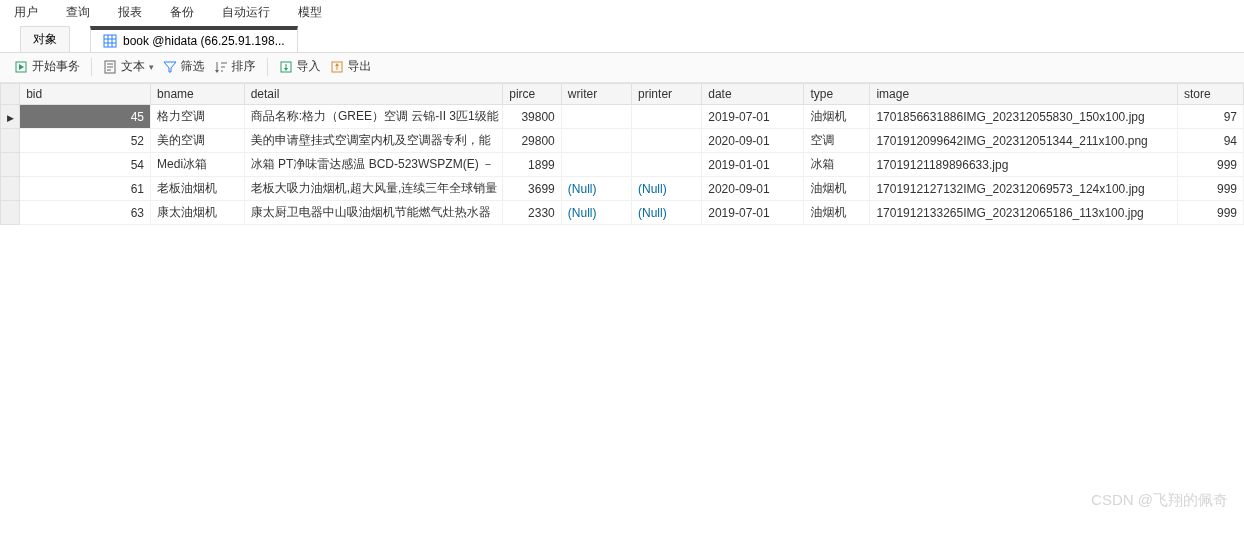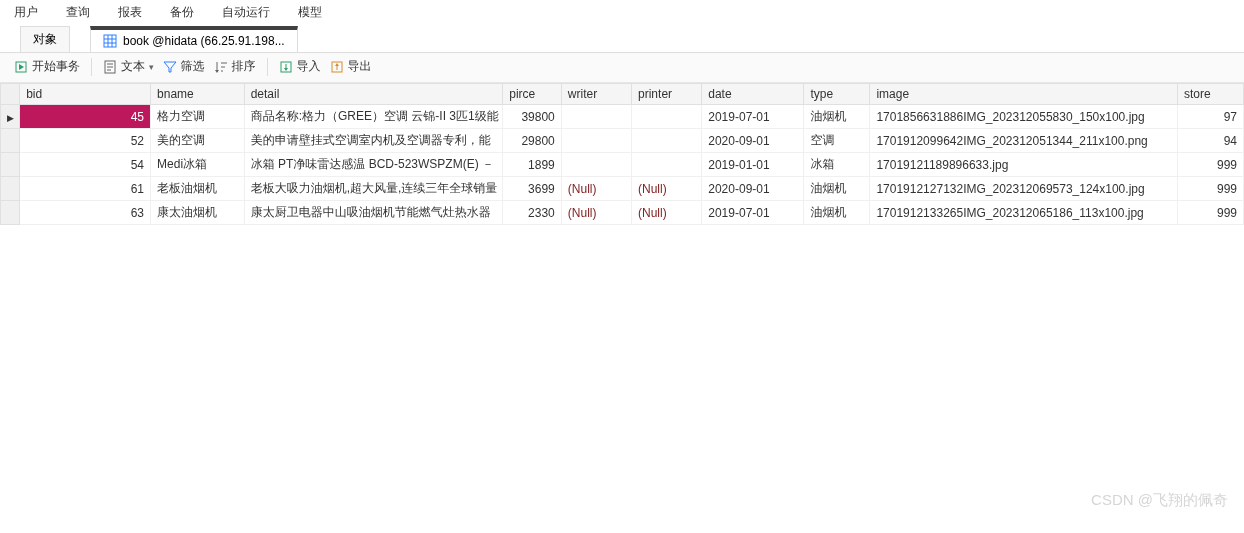--- a/index.html
+++ b/index.html
@@ -11,24 +11,24 @@
 .tab.active { background: #fff; border-top: 4px solid #404040; }
 .tab .icon { width: 14px; height: 14px; display: inline-block; }
 .toolbar { display: flex; align-items: flex-start; gap: 9px; padding: 5px 14px; border-bottom: 1px solid #e6e6e6; background: #fafafa; height: 30px; }
 .toolbar .btn { display: flex; align-items: center; gap: 4px; cursor: pointer; color: #333; }
 .toolbar .sep { width: 1px; height: 18px; background: #ddd; margin: 0 2px; }
 .table-wrap { position: relative; }
 table { border-collapse: collapse; width: 100%; table-layout: fixed; }
 th { text-align: left; font-weight: normal; padding: 3px 6px; border: 1px solid #e0e0e0; background: #f5f5f5; color: #333; overflow: hidden; white-space: nowrap; }
 td { padding: 3px 6px; border: 1px solid #f0f0f0; color: #333; overflow: hidden; white-space: nowrap; }
 .row-gutter { width: 18px; background: #f0f0f0; border: 1px solid #e0e0e0; }
-tr.selected td.bid-cell { background: #be185d; color: #fff; }
+tr.selected td.bid-cell { background: #737373; color: #fff; }
 tr.selected .row-gutter::before { content: "▶"; font-size: 9px; color: #333; }
 .num { text-align: right; }
-.null { color: #7f1d1d; }
+.null { color: #0369a1; }
 .watermark { position: absolute; right: 16px; bottom: 23px; color: #d6d6d6; font-size: 15px; font-family: Arial; pointer-events: none; }
 svg { display: block; }
 </style>
 </head>
 <body>
 
 <div class="menubar">
   <span>用户</span>
   <span>查询</span>
   <span>报表</span>

